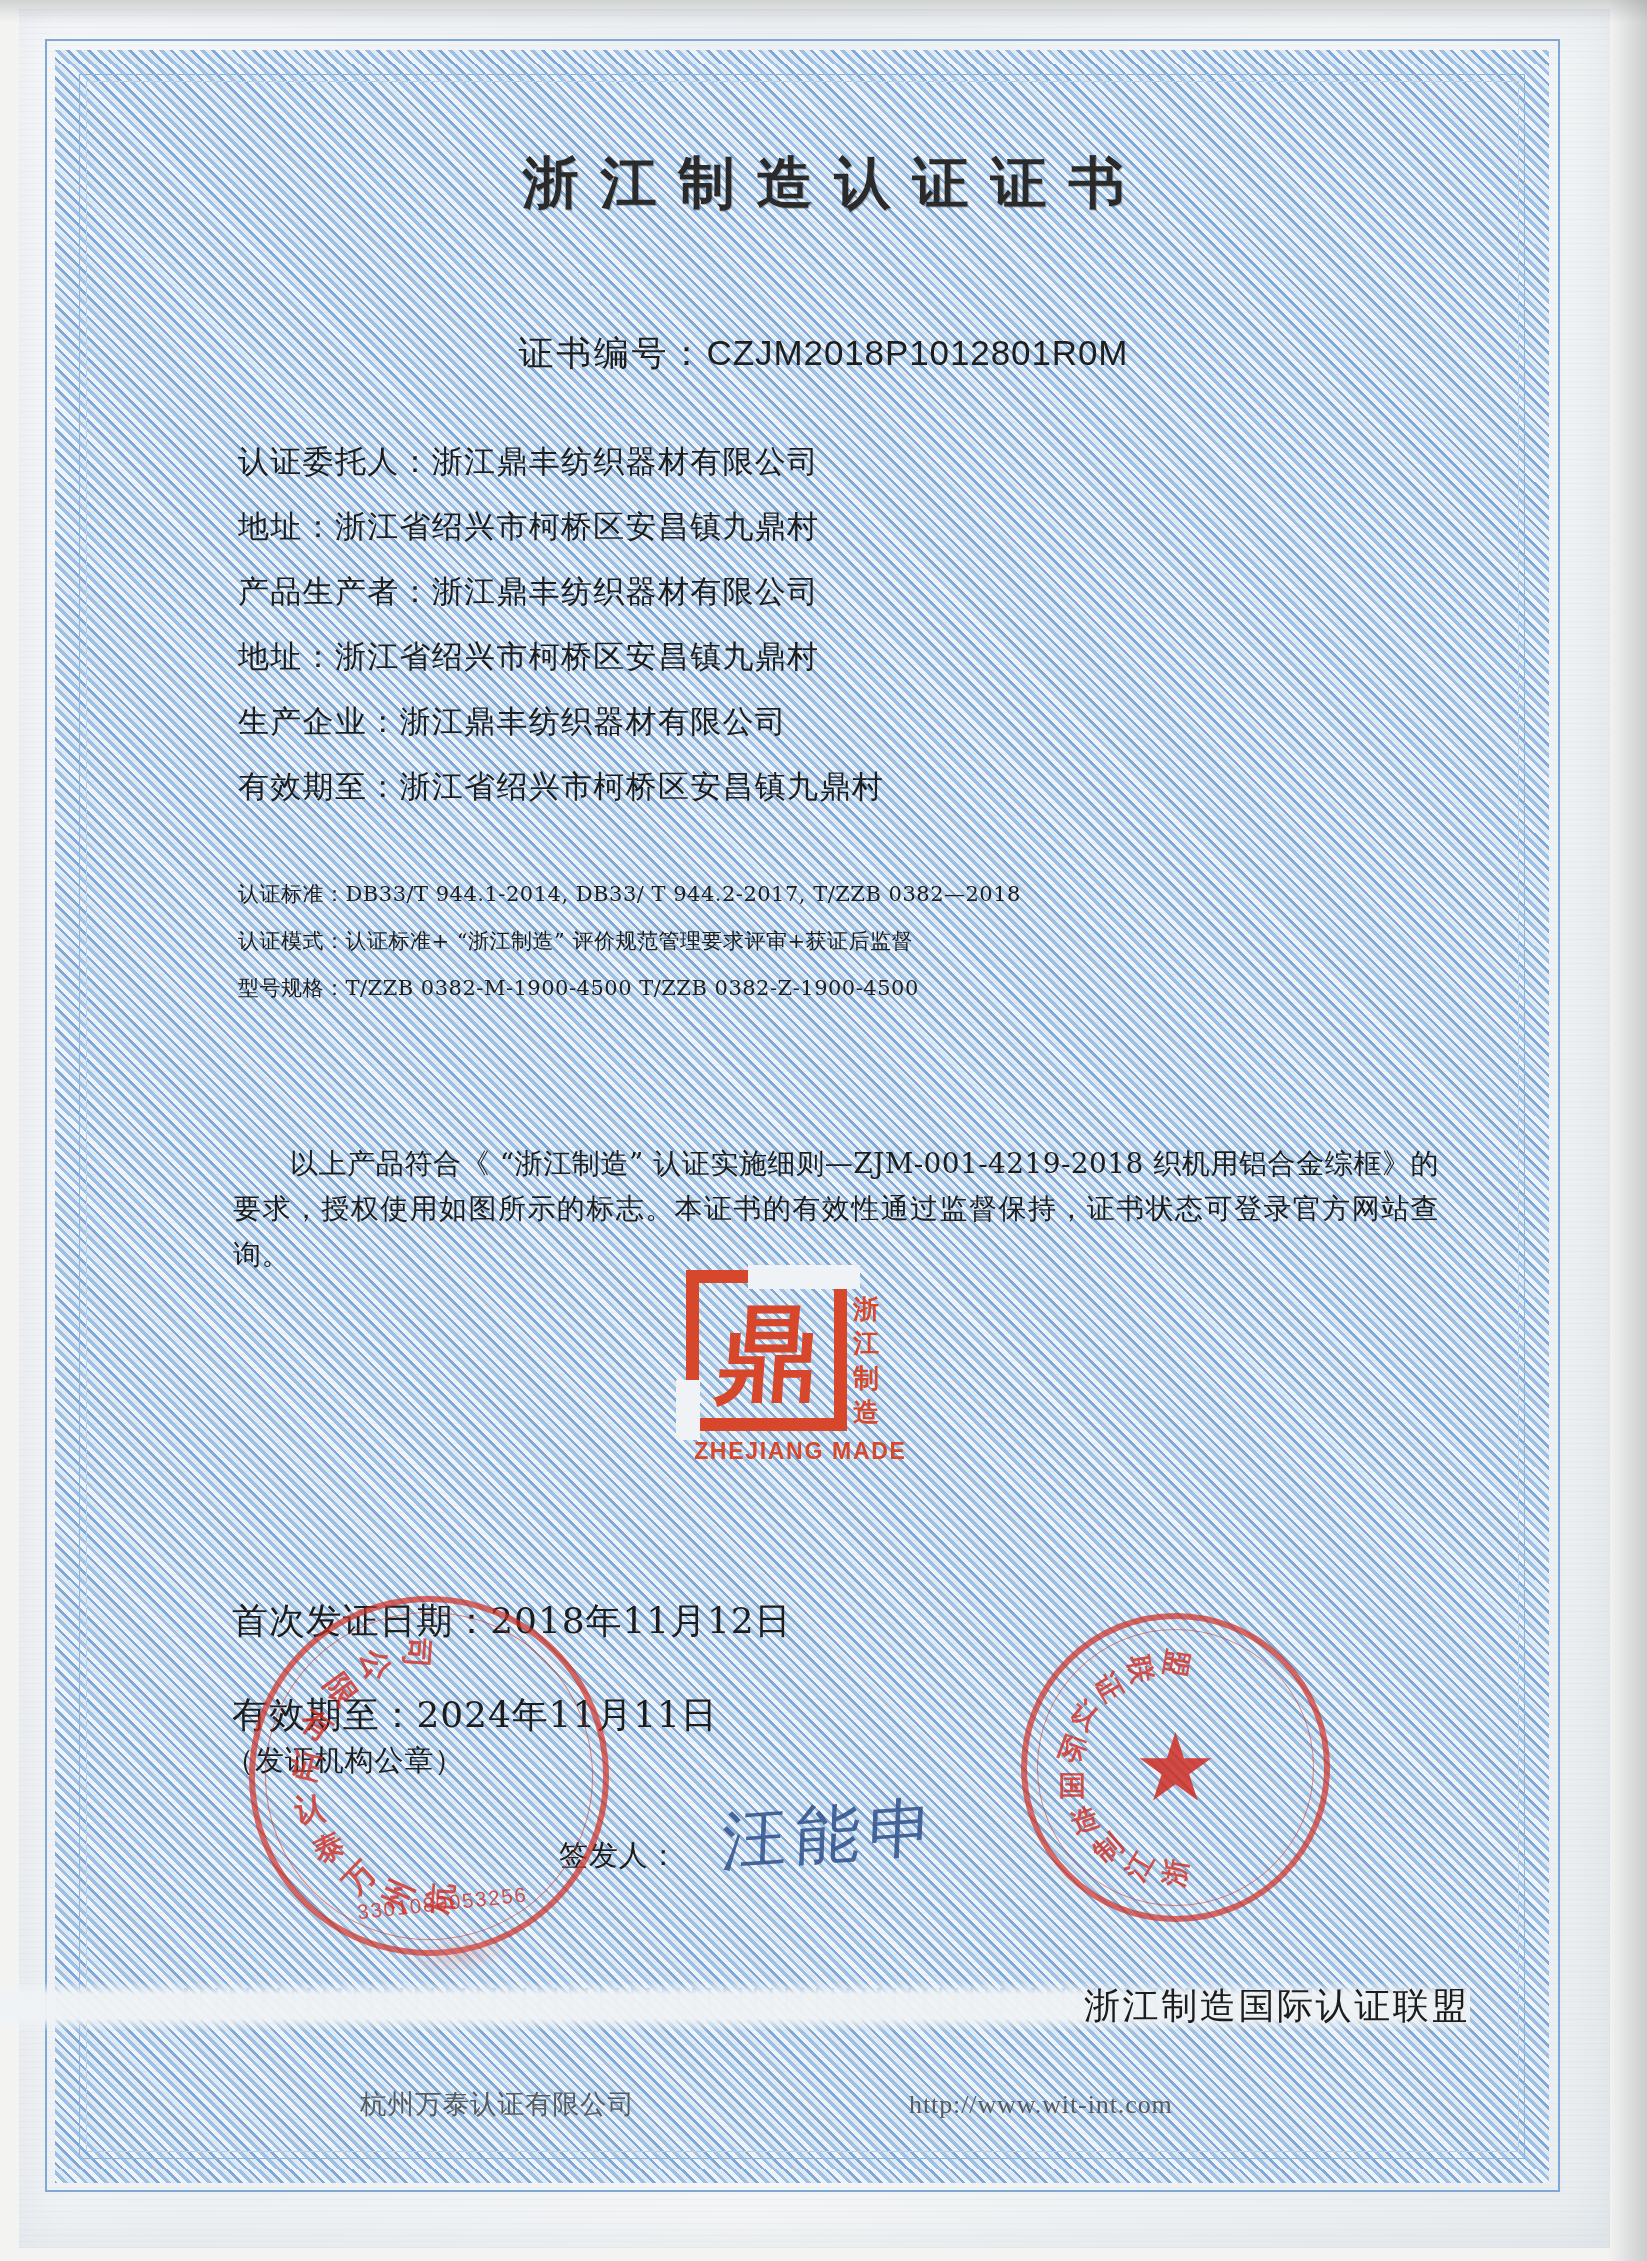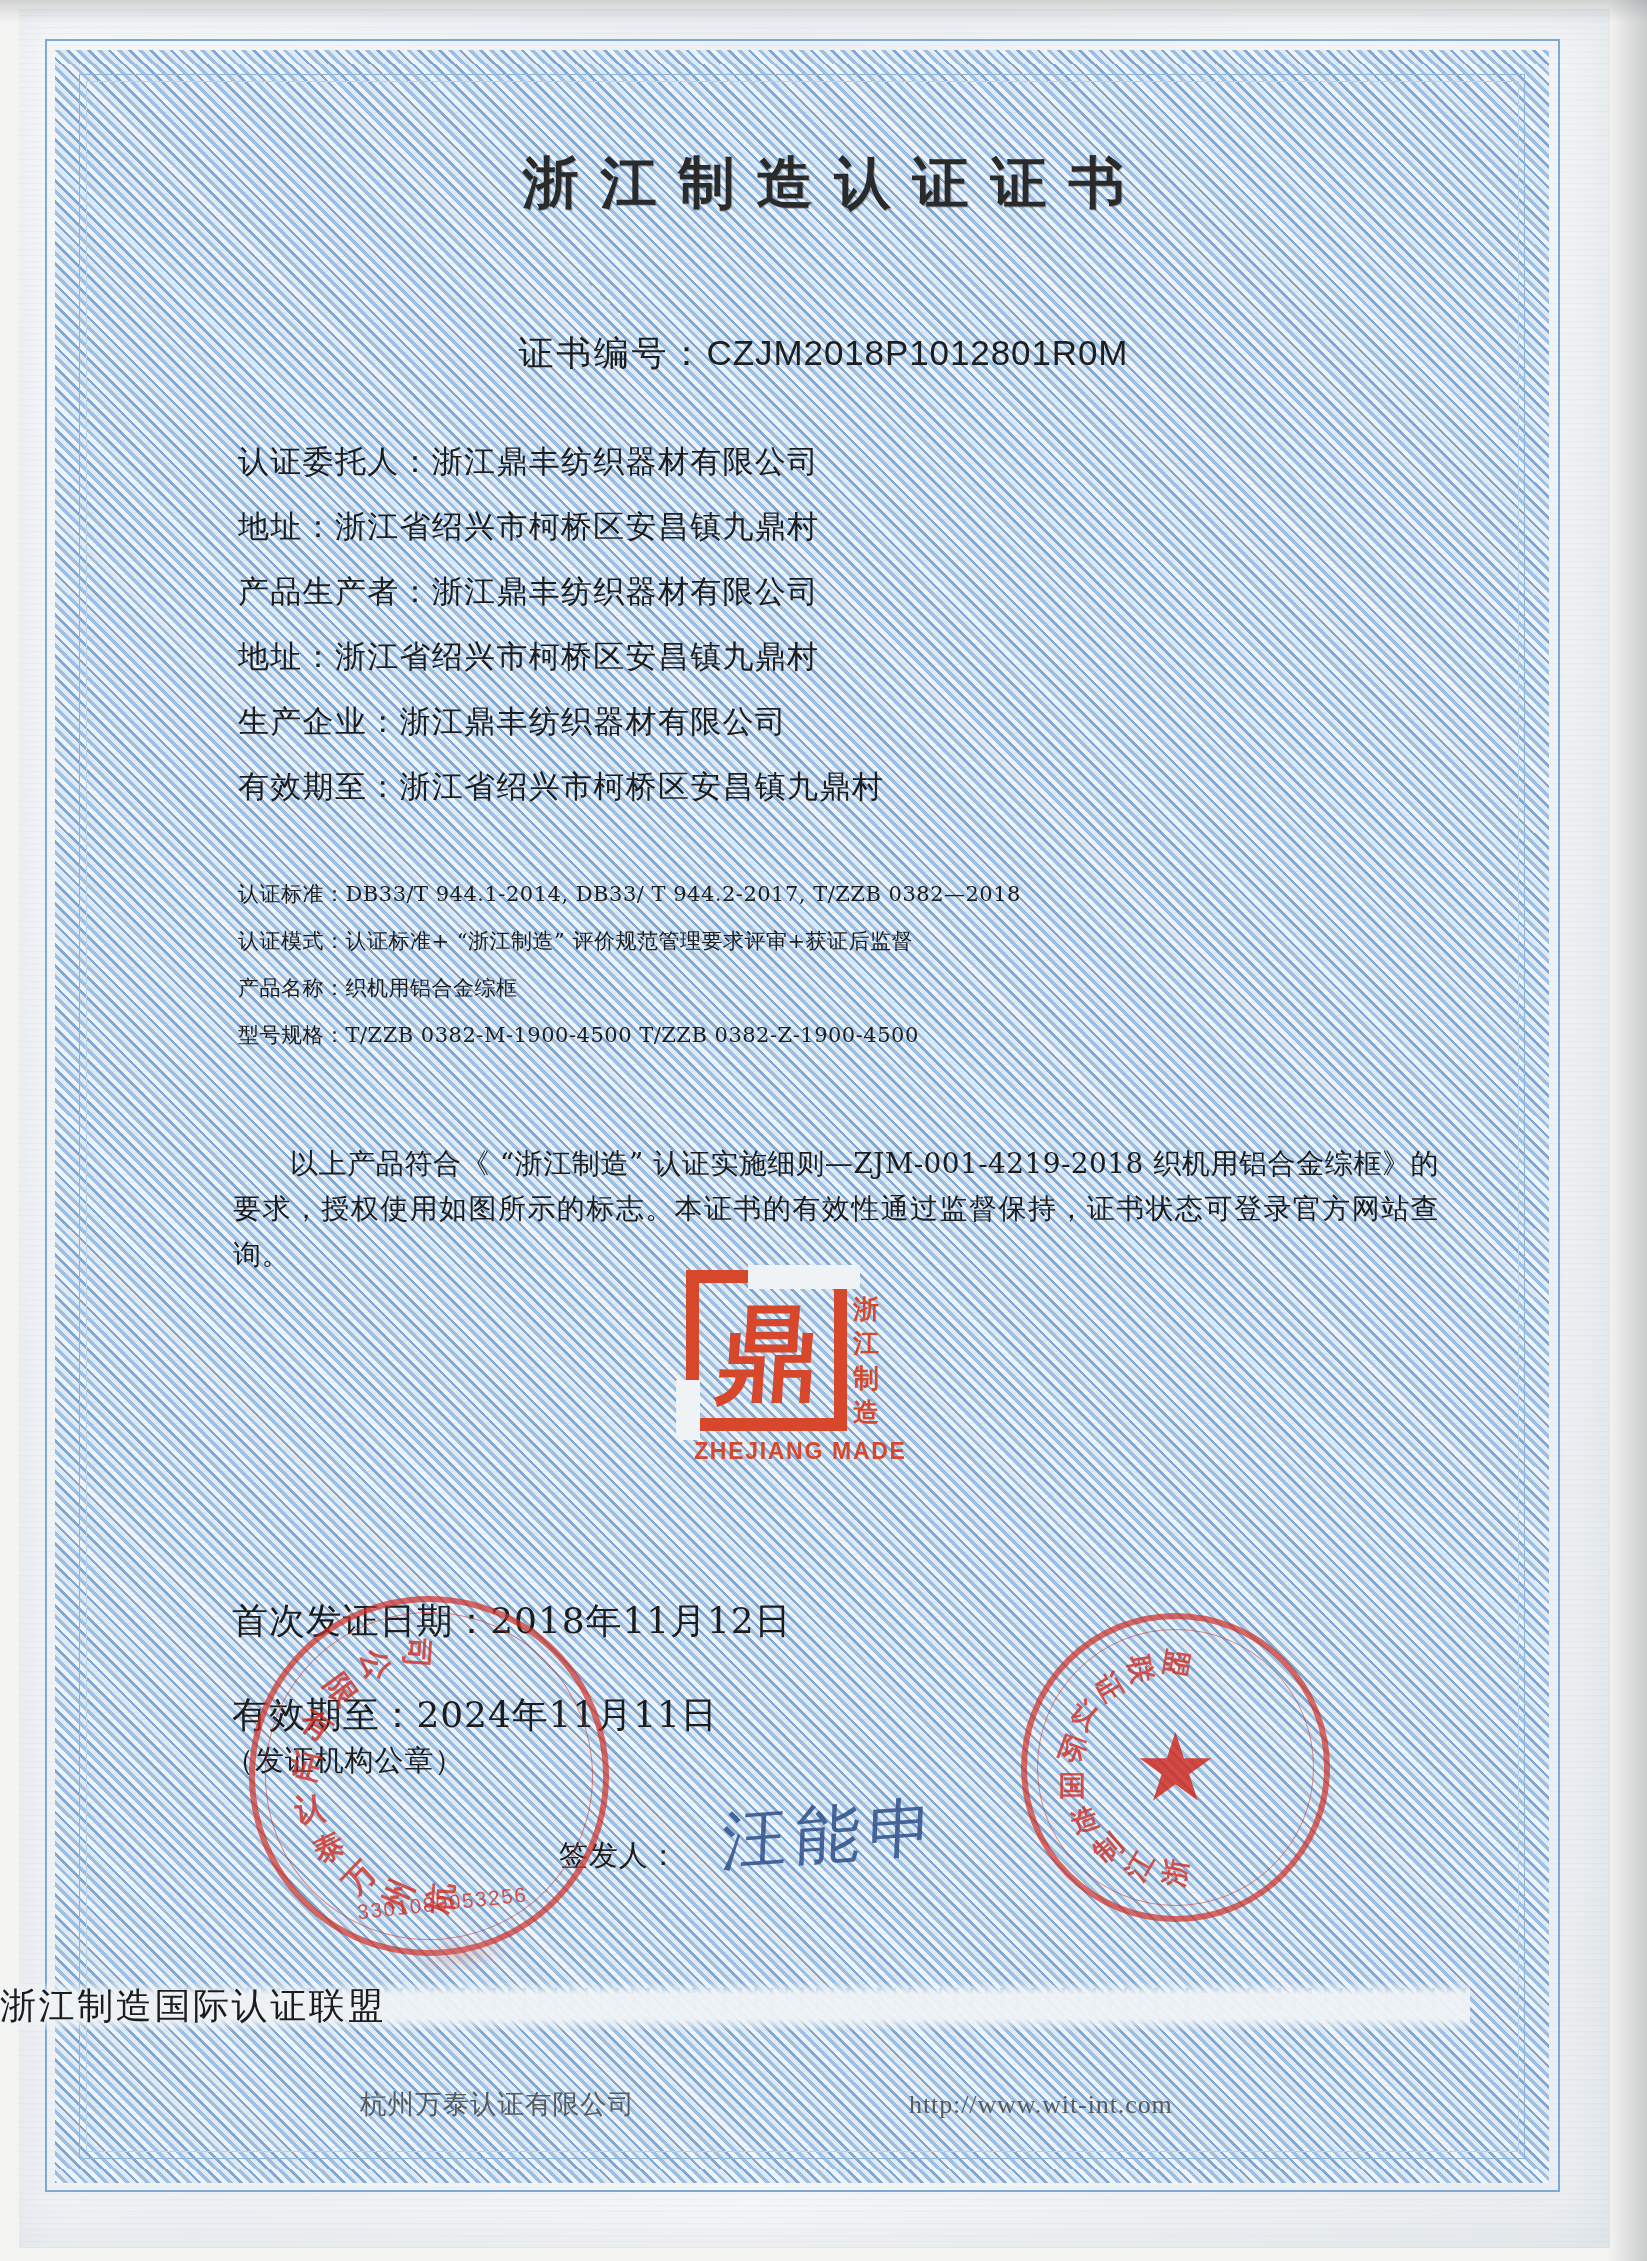--- a/index.html
+++ b/index.html
@@ -362,21 +362,21 @@
         rgba(127,169,212,0.75) 4.3px,
         rgba(127,169,212,0.75) 7.7px,
         rgba(127,169,212,0.0) 7.7px,
         rgba(127,169,212,0.0) 15.4px);
     opacity: 0.85;
   }
   .footer-org {
     position: absolute;
     left: 0; top: 1982px;
     width: 1470px;
-    text-align: left;
+    text-align: right;
     font-family: "DejaVu Serif", serif;
     font-size: 36px;
     color: #1c1c1c;
     letter-spacing: 2.6px;
     background: linear-gradient(180deg, rgba(240,243,245,0) 0%, rgba(240,243,245,0.95) 25%, rgba(240,243,245,0.95) 75%, rgba(240,243,245,0) 100%);
   }
   .footer-company {
     position: absolute;
     left: 360px; top: 2086px;
     font-family: "DejaVu Serif", serif;
@@ -427,21 +427,20 @@
     <div class="party-row">地址：浙江省绍兴市柯桥区安昌镇九鼎村</div>
     <div class="party-row">产品生产者：浙江鼎丰纺织器材有限公司</div>
     <div class="party-row">地址：浙江省绍兴市柯桥区安昌镇九鼎村</div>
     <div class="party-row">生产企业：浙江鼎丰纺织器材有限公司</div>
     <div class="party-row">有效期至：浙江省绍兴市柯桥区安昌镇九鼎村</div>
   </div>
 
   <div class="std-block">
     <div class="std-row">认证标准：DB33/T 944.1-2014, DB33/ T 944.2-2017, T/ZZB 0382—2018</div>
     <div class="std-row">认证模式：认证标准+ “浙江制造” 评价规范管理要求评审+获证后监督</div>
-    <div class="std-row">产品名称：织机用铝合金综框</div>
     <div class="std-row">型号规格：T/ZZB 0382-M-1900-4500  T/ZZB 0382-Z-1900-4500</div>
   </div>
 
   <div class="statement">以上产品符合《 “浙江制造” 认证实施细则—ZJM-001-4219-2018 织机用铝合金综框》的要求，授权使用如图所示的标志。本证书的有效性通过监督保持，证书状态可登录官方网站查询。</div>
 
   <div class="zj-mark">
     <div class="bracket"></div>
     <div class="bracket-cut"></div>
     <div class="bracket-cut2"></div>
     <div class="glyph">鼎</div>

